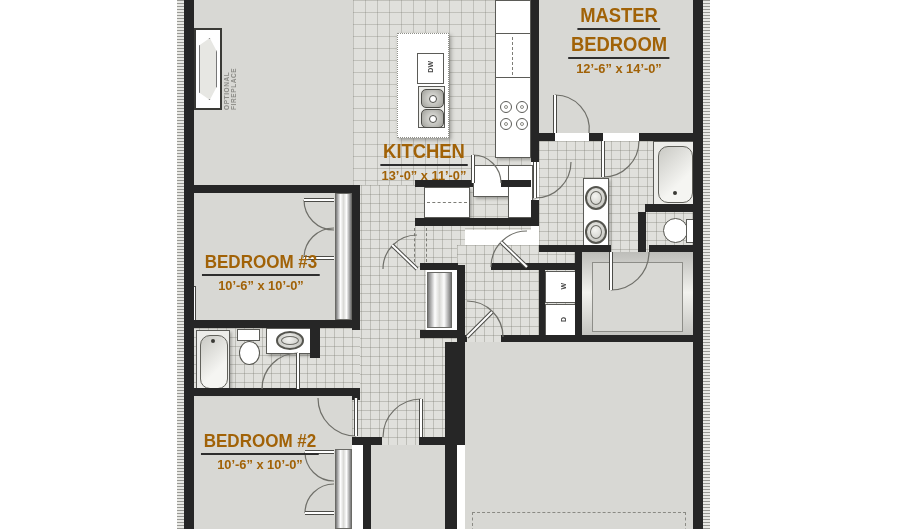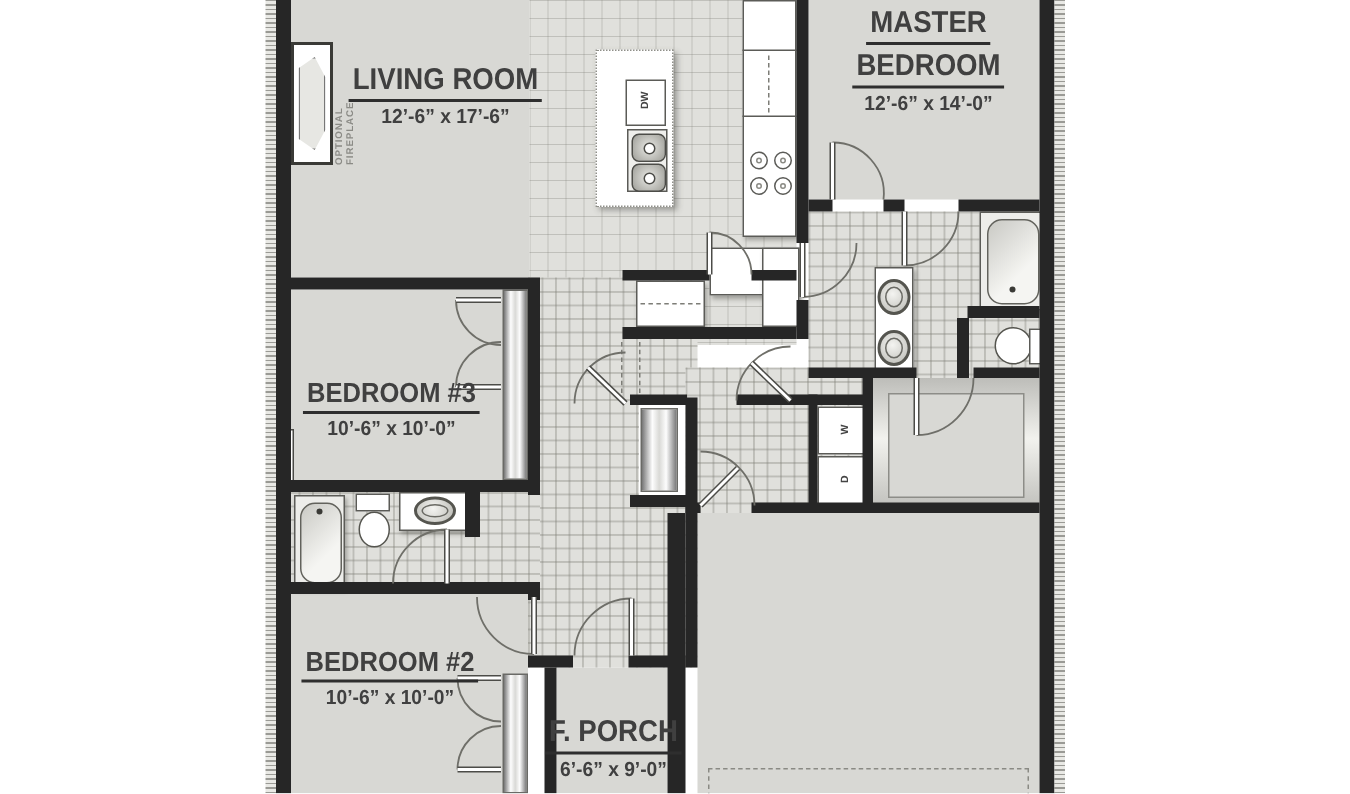--- a/index.html
+++ b/index.html
@@ -14,21 +14,21 @@
   .tile9{position:absolute;background-color:#e0e0dc;
     background-image:linear-gradient(rgba(125,125,117,.35) 1px,transparent 1px),
                      linear-gradient(90deg,rgba(125,125,117,.35) 1px,transparent 1px);
     background-size:9px 9px;}
   .wall{position:absolute;background:#262626;}
   .siding{position:absolute;width:7px;background:repeating-linear-gradient(180deg,#9a9a95 0 1px,#e9e9e5 1px 3px);}
   .fix{position:absolute;background:#fff;border:1px solid #5b5b57;box-shadow:1.5px 2px 3px rgba(60,60,55,.4);box-sizing:border-box;}
   .panel{position:absolute;border:1px solid #6a6a66;box-sizing:border-box;
     background:linear-gradient(90deg,#777 0%,#fdfdfd 30%,#d9d9d6 50%,#fdfdfd 70%,#777 100%);}
   .shelfband{position:absolute;background:linear-gradient(#bdbdb9,#f2f2ee 45%,#bdbdb9);}
-  .rlabel{position:absolute;transform:translateX(-50%);text-align:center;color:#404040;white-space:nowrap;}
+  .rlabel{position:absolute;transform:translateX(-50%);text-align:center;color:#a16207;white-space:nowrap;}
   .rname{display:inline-block;font-weight:bold;border-bottom:2.5px solid #2e2e2e;
     padding:0 3px 1px 3px;transform:scaleX(.92);letter-spacing:0;}
   .rdims{font-weight:600;margin-top:2px;transform:scaleX(.95);}
   .f20 .rname{font-size:20px;} .f20 .rdims{font-size:13.5px;}
   .f18 .rname{font-size:18.5px;} .f18 .rdims{font-size:13.5px;}
   .f22 .rname{font-size:21px;} .f22 .rdims{font-size:14px;}
   .vtext{position:absolute;writing-mode:vertical-rl;transform:rotate(180deg);
     font-size:6.5px;letter-spacing:.6px;color:#8b8b86;font-weight:bold;}
   .appl-label{position:absolute;font-size:7px;font-weight:bold;color:#444;
     writing-mode:vertical-rl;transform:rotate(180deg);text-align:center;}
@@ -214,34 +214,30 @@
       <path d="M417,269 L392,245" fill="none" stroke="#4c4c48" stroke-width="4"></path>
       <path d="M417,269 L392,245" fill="none" stroke="#ffffff" stroke-width="2"></path>
       <path d="M535,198 A36,36 0 0 0 571,162" fill="none" stroke="#6f6f69" stroke-width="1.2"></path>
       <path d="M535,162 L535,198" fill="none" stroke="#4c4c48" stroke-width="4"></path>
       <path d="M535,162 L535,198" fill="none" stroke="#ffffff" stroke-width="2"></path>
       <path d="M473,155 A28,28 0 0 1 501,183" fill="none" stroke="#6f6f69" stroke-width="1.2"></path>
       <path d="M473,183 L473,155" fill="none" stroke="#4c4c48" stroke-width="4"></path>
       <path d="M473,183 L473,155" fill="none" stroke="#ffffff" stroke-width="2"></path>
     </svg>
 
-  <div class="rlabel f20" style="left:297px;top:42px">
-    <span class="rname">LIVING ROOM</span>
-    <div class="rdims">12’-6” x 17’-6”</div>
+  <div class="rlabel f20" style="left:424px;top:140px">
+    <span class="rname">KITCHEN</span>
+    <div class="rdims">13’-0” x 11’-0”</div>
   </div>
   <div class="rlabel f20" style="left:619px;top:4px">
     <span class="rname">MASTER</span><br>
     <span class="rname" style="margin-top:3px">BEDROOM</span>
     <div class="rdims">12’-6” x 14’-0”</div>
   </div>
   <div class="rlabel f18" style="left:261px;top:251px">
     <span class="rname">BEDROOM #3</span>
     <div class="rdims">10’-6” x 10’-0”</div>
   </div>
   <div class="rlabel f18" style="left:260px;top:430px">
     <span class="rname">BEDROOM #2</span>
     <div class="rdims">10’-6” x 10’-0”</div>
   </div>
-  <div class="rlabel f20" style="left:409px;top:477px">
-    <span class="rname">F. PORCH</span>
-    <div class="rdims">6’-6” x 9’-0”</div>
-  </div>
 </div>
 
 </body></html>

